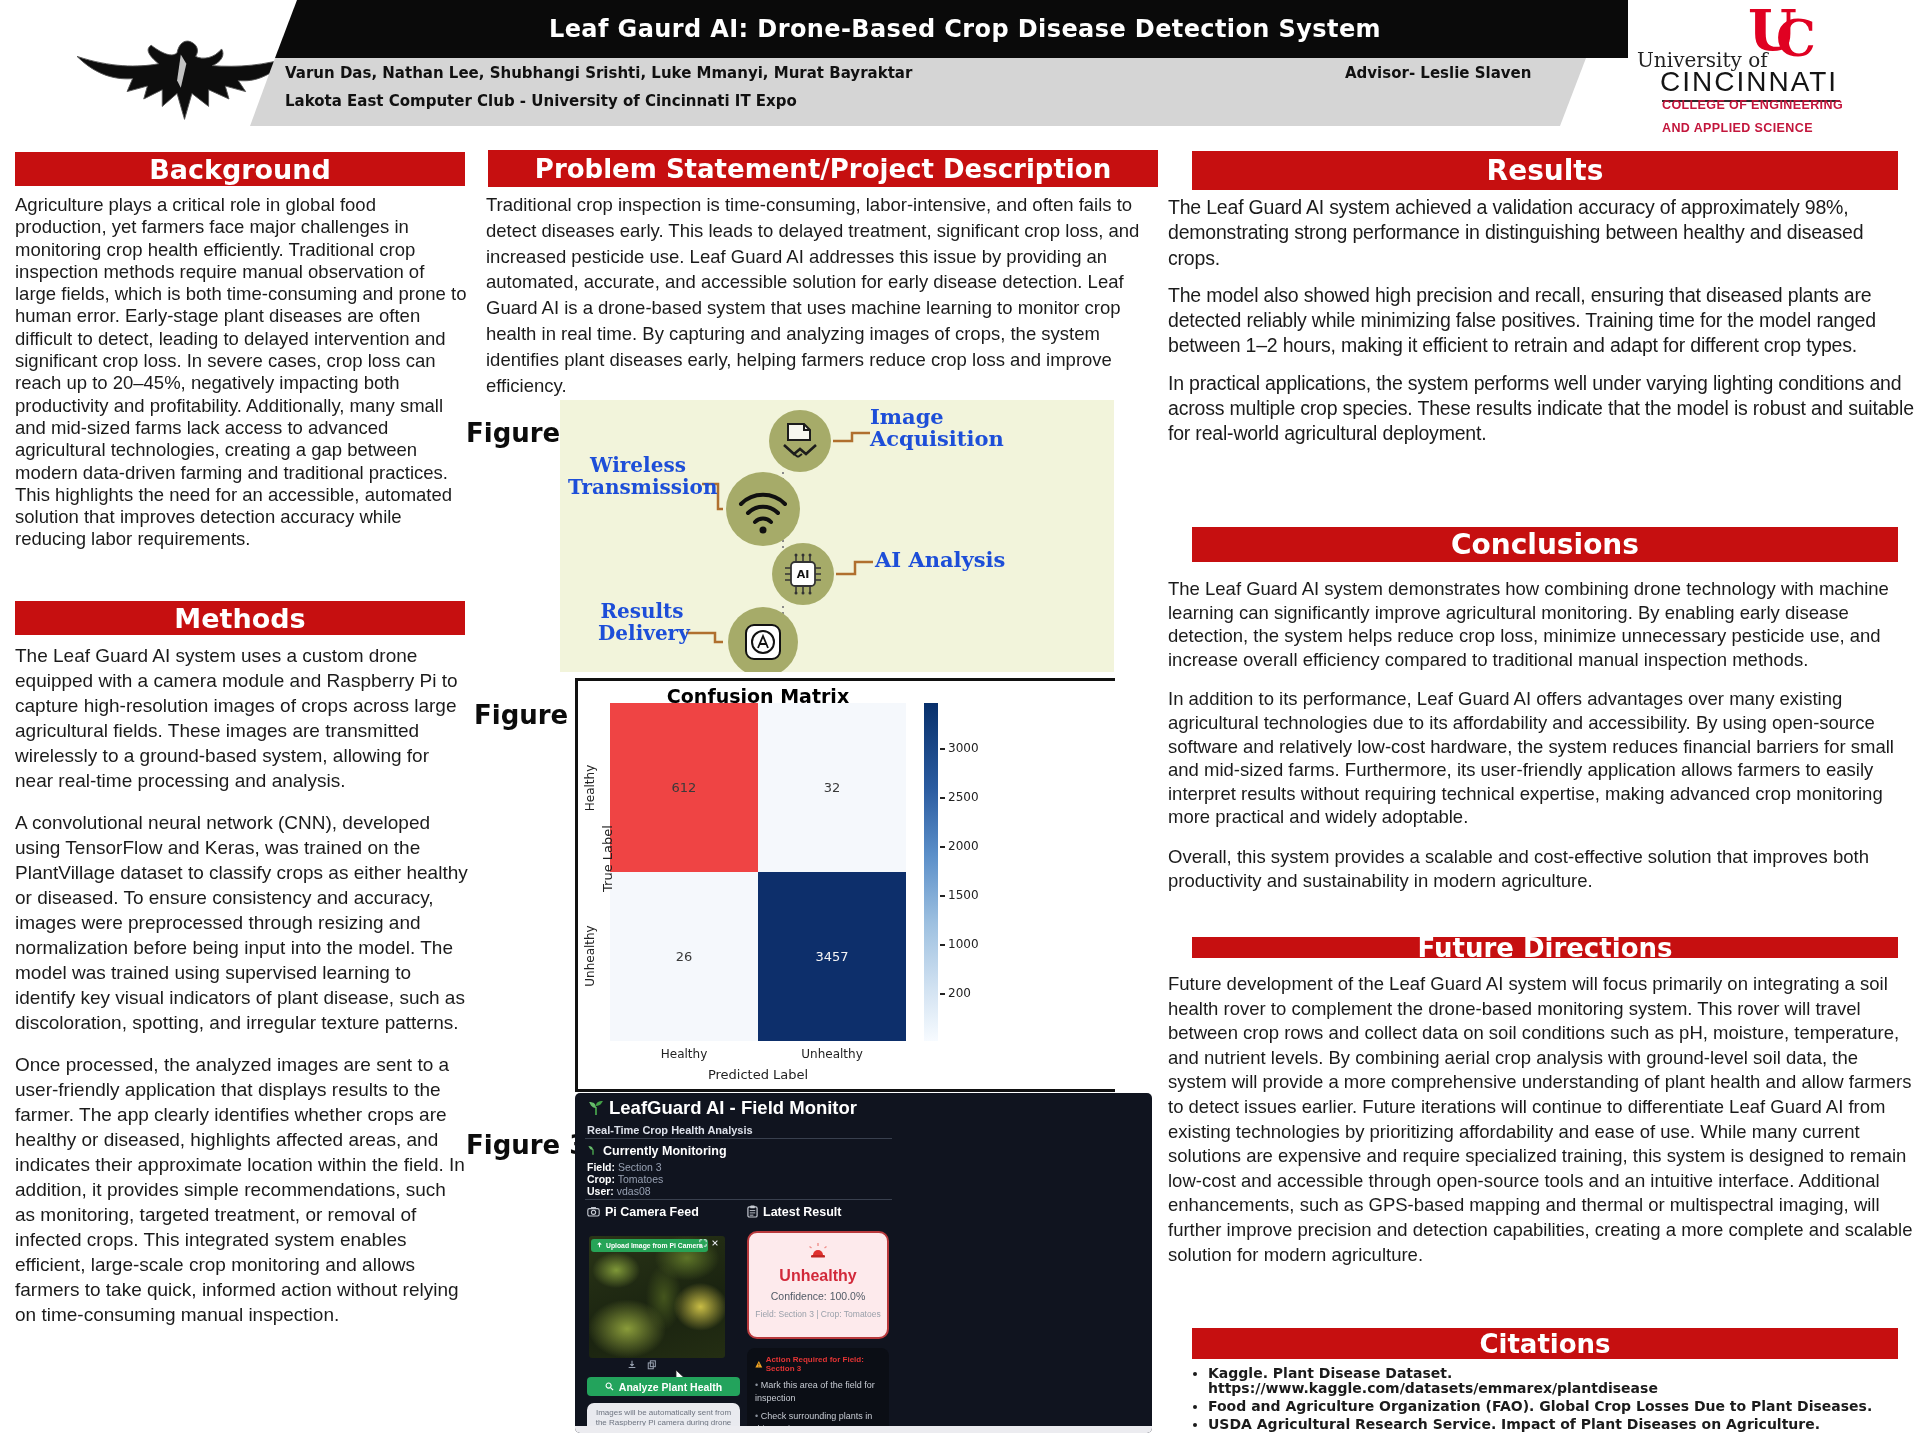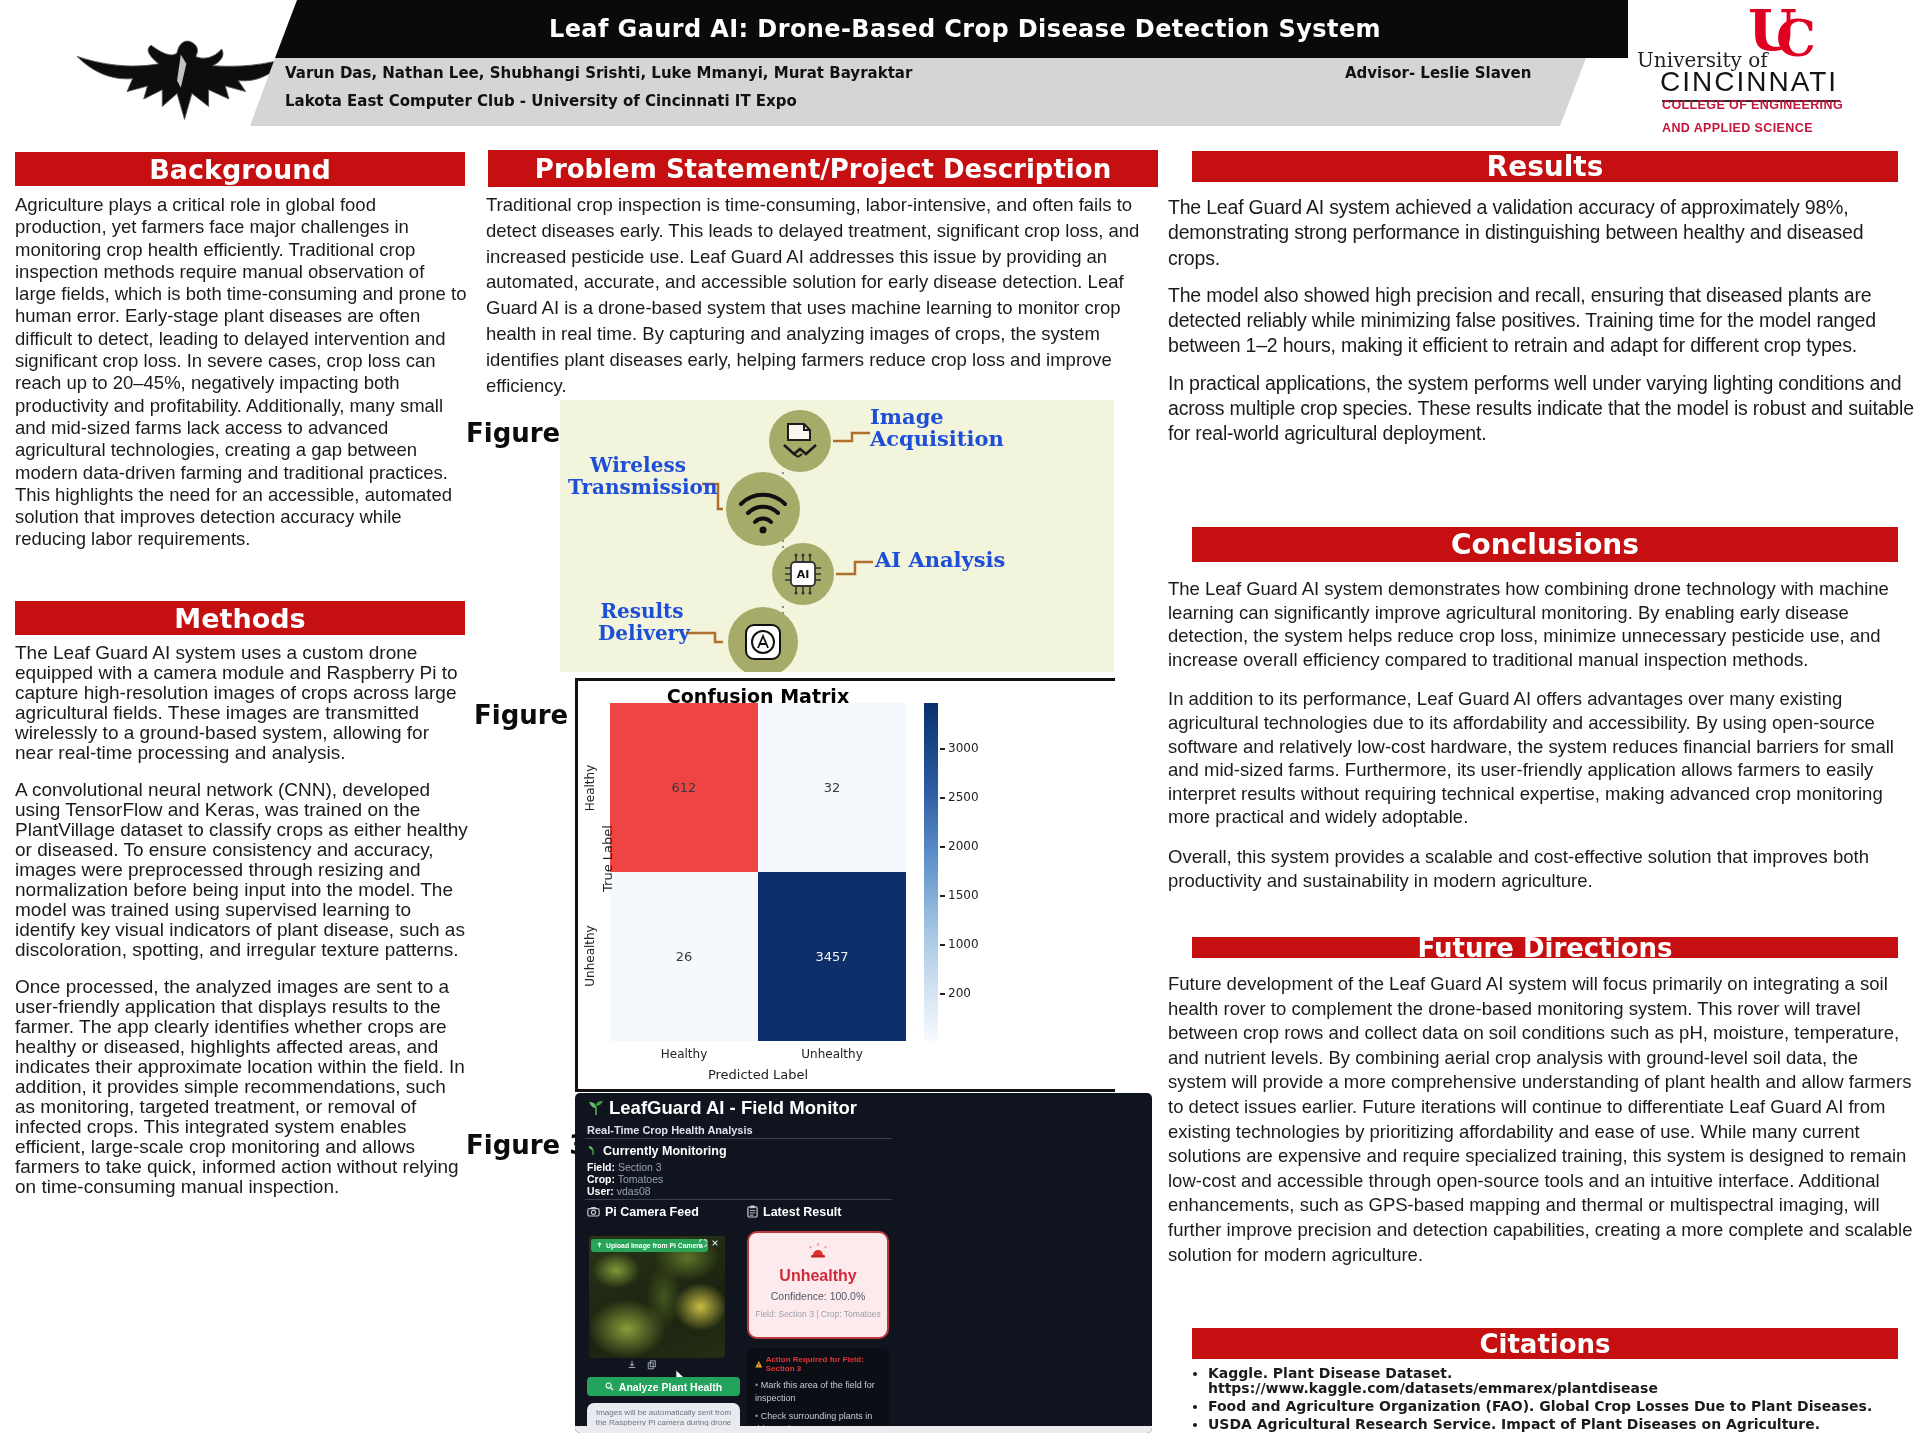--- a/index.html
+++ b/index.html
@@ -28,29 +28,29 @@
   #uc-rule{left:34px;top:100px;width:178px;height:2px;background:#2b2b2b;}
   .uc-college{left:34px;font-size:12.5px;font-weight:bold;letter-spacing:.4px;color:#c3163c;}
   #uc-col1{top:98px;} #uc-col2{top:121px;}
 
   
   .sec-bar{background:#c60f10;color:#fff;font-family:"DejaVu Sans",sans-serif;
     font-weight:bold;display:flex;align-items:center;justify-content:center;}
   #bar-background{left:15px;top:152px;width:450px;height:34px;font-size:27px;}
   #bar-methods{left:15px;top:601px;width:450px;height:34px;font-size:27px;}
   #bar-problem{left:488px;top:150px;width:670px;height:37px;font-size:26px;}
-  #bar-results{left:1192px;top:151px;width:706px;height:31px;font-size:28px;}
+  #bar-results{left:1192px;top:151px;width:706px;height:39px;font-size:28px;}
   #bar-conclusions{left:1192px;top:527px;width:706px;height:35px;font-size:28px;}
   #bar-future{left:1192px;top:937px;width:706px;height:21px;font-size:26px;}
   #bar-citations{left:1192px;top:1328px;width:706px;height:31px;font-size:26px;}
 
   
   .body-txt p{margin:0 0 16px 0;}
   #background-text{left:15px;top:194px;width:452px;font-size:18.5px;line-height:22.3px;}
-  #methods-text{left:15px;top:643px;width:456px;font-size:19px;line-height:20px;}
+  #methods-text{left:15px;top:643px;width:456px;font-size:19px;line-height:25px;}
   #methods-text p{margin:0 0 17px 0;}
   #problem-text{left:486px;top:192px;width:662px;font-size:18.5px;line-height:25.8px;}
   #results-text{left:1168px;top:195px;width:748px;font-size:19.5px;line-height:25.3px;letter-spacing:-.2px;}
   #results-text p{margin:0 0 12px 0;}
   #conclusions-text{left:1168px;top:577px;width:752px;font-size:18.5px;line-height:23.6px;}
   #conclusions-text p{margin:0 0 16px 0;}
   #future-text{left:1168px;top:972px;width:752px;font-size:18.5px;line-height:24.6px;}
   #citations-list{left:1186px;top:1366px;width:720px;font-size:14px;font-weight:bold;
     font-family:"DejaVu Sans",sans-serif;}
   #citations-list ul{margin:0;padding:0 0 0 22px;}

